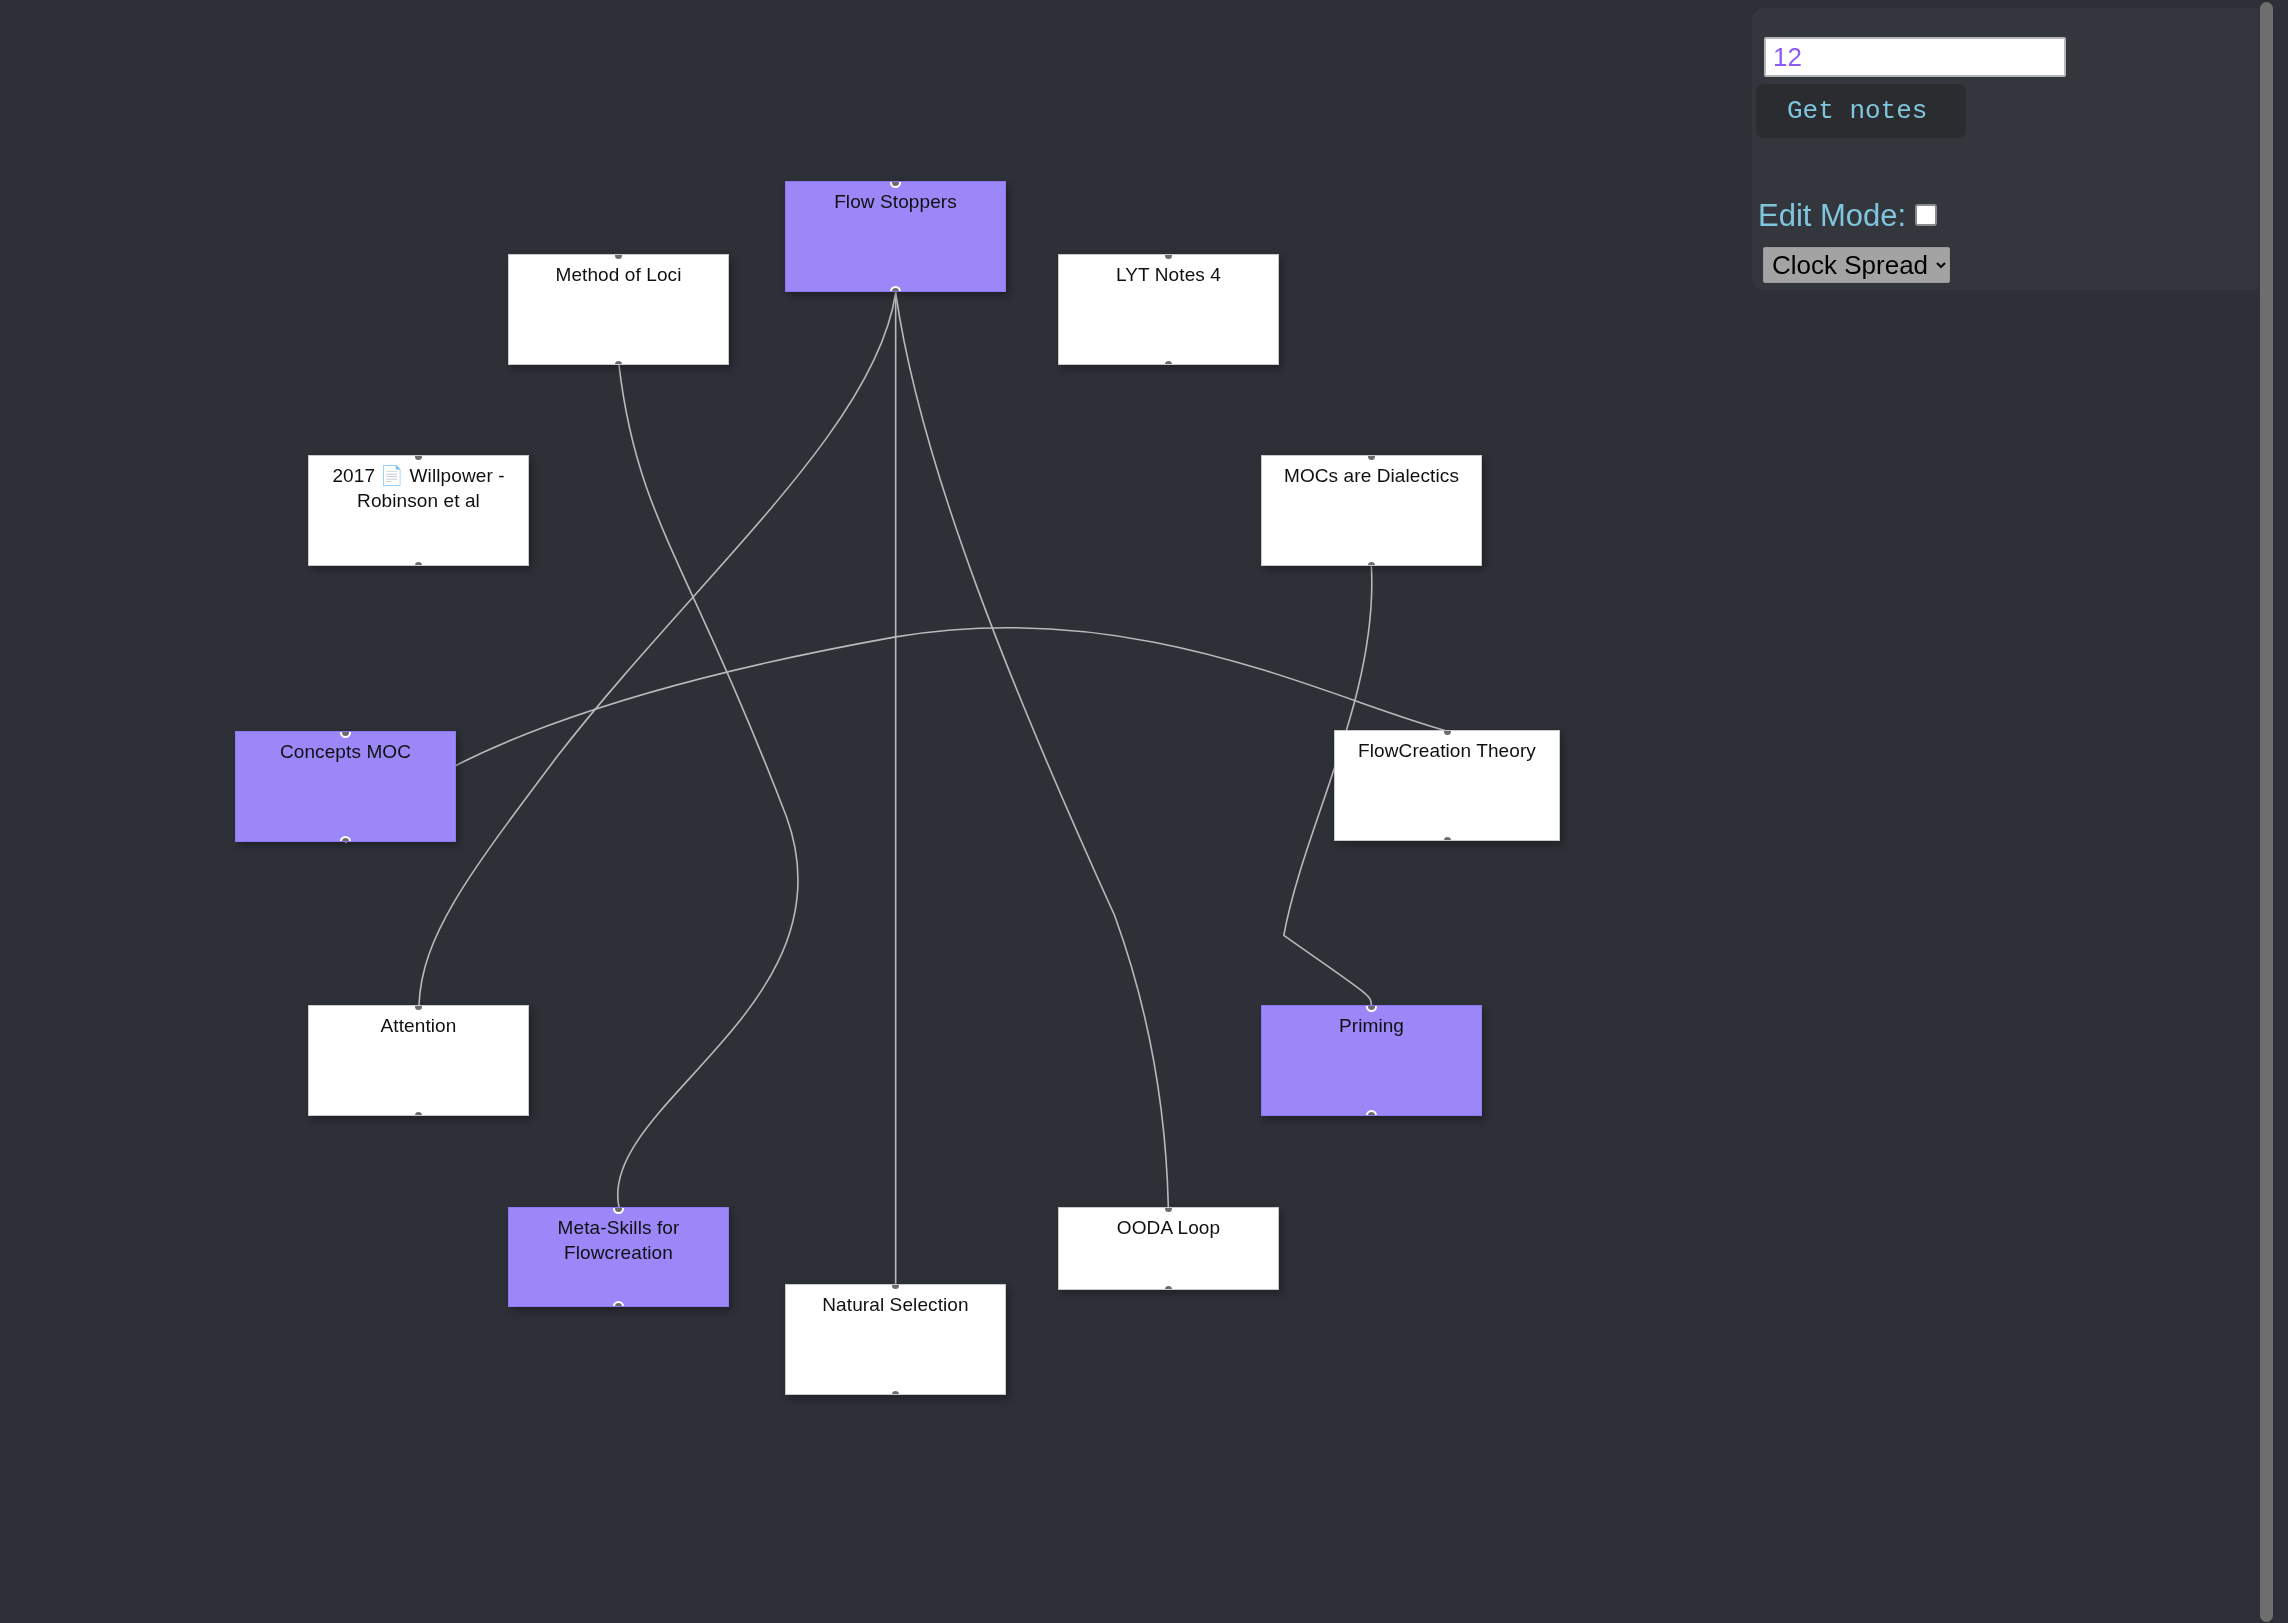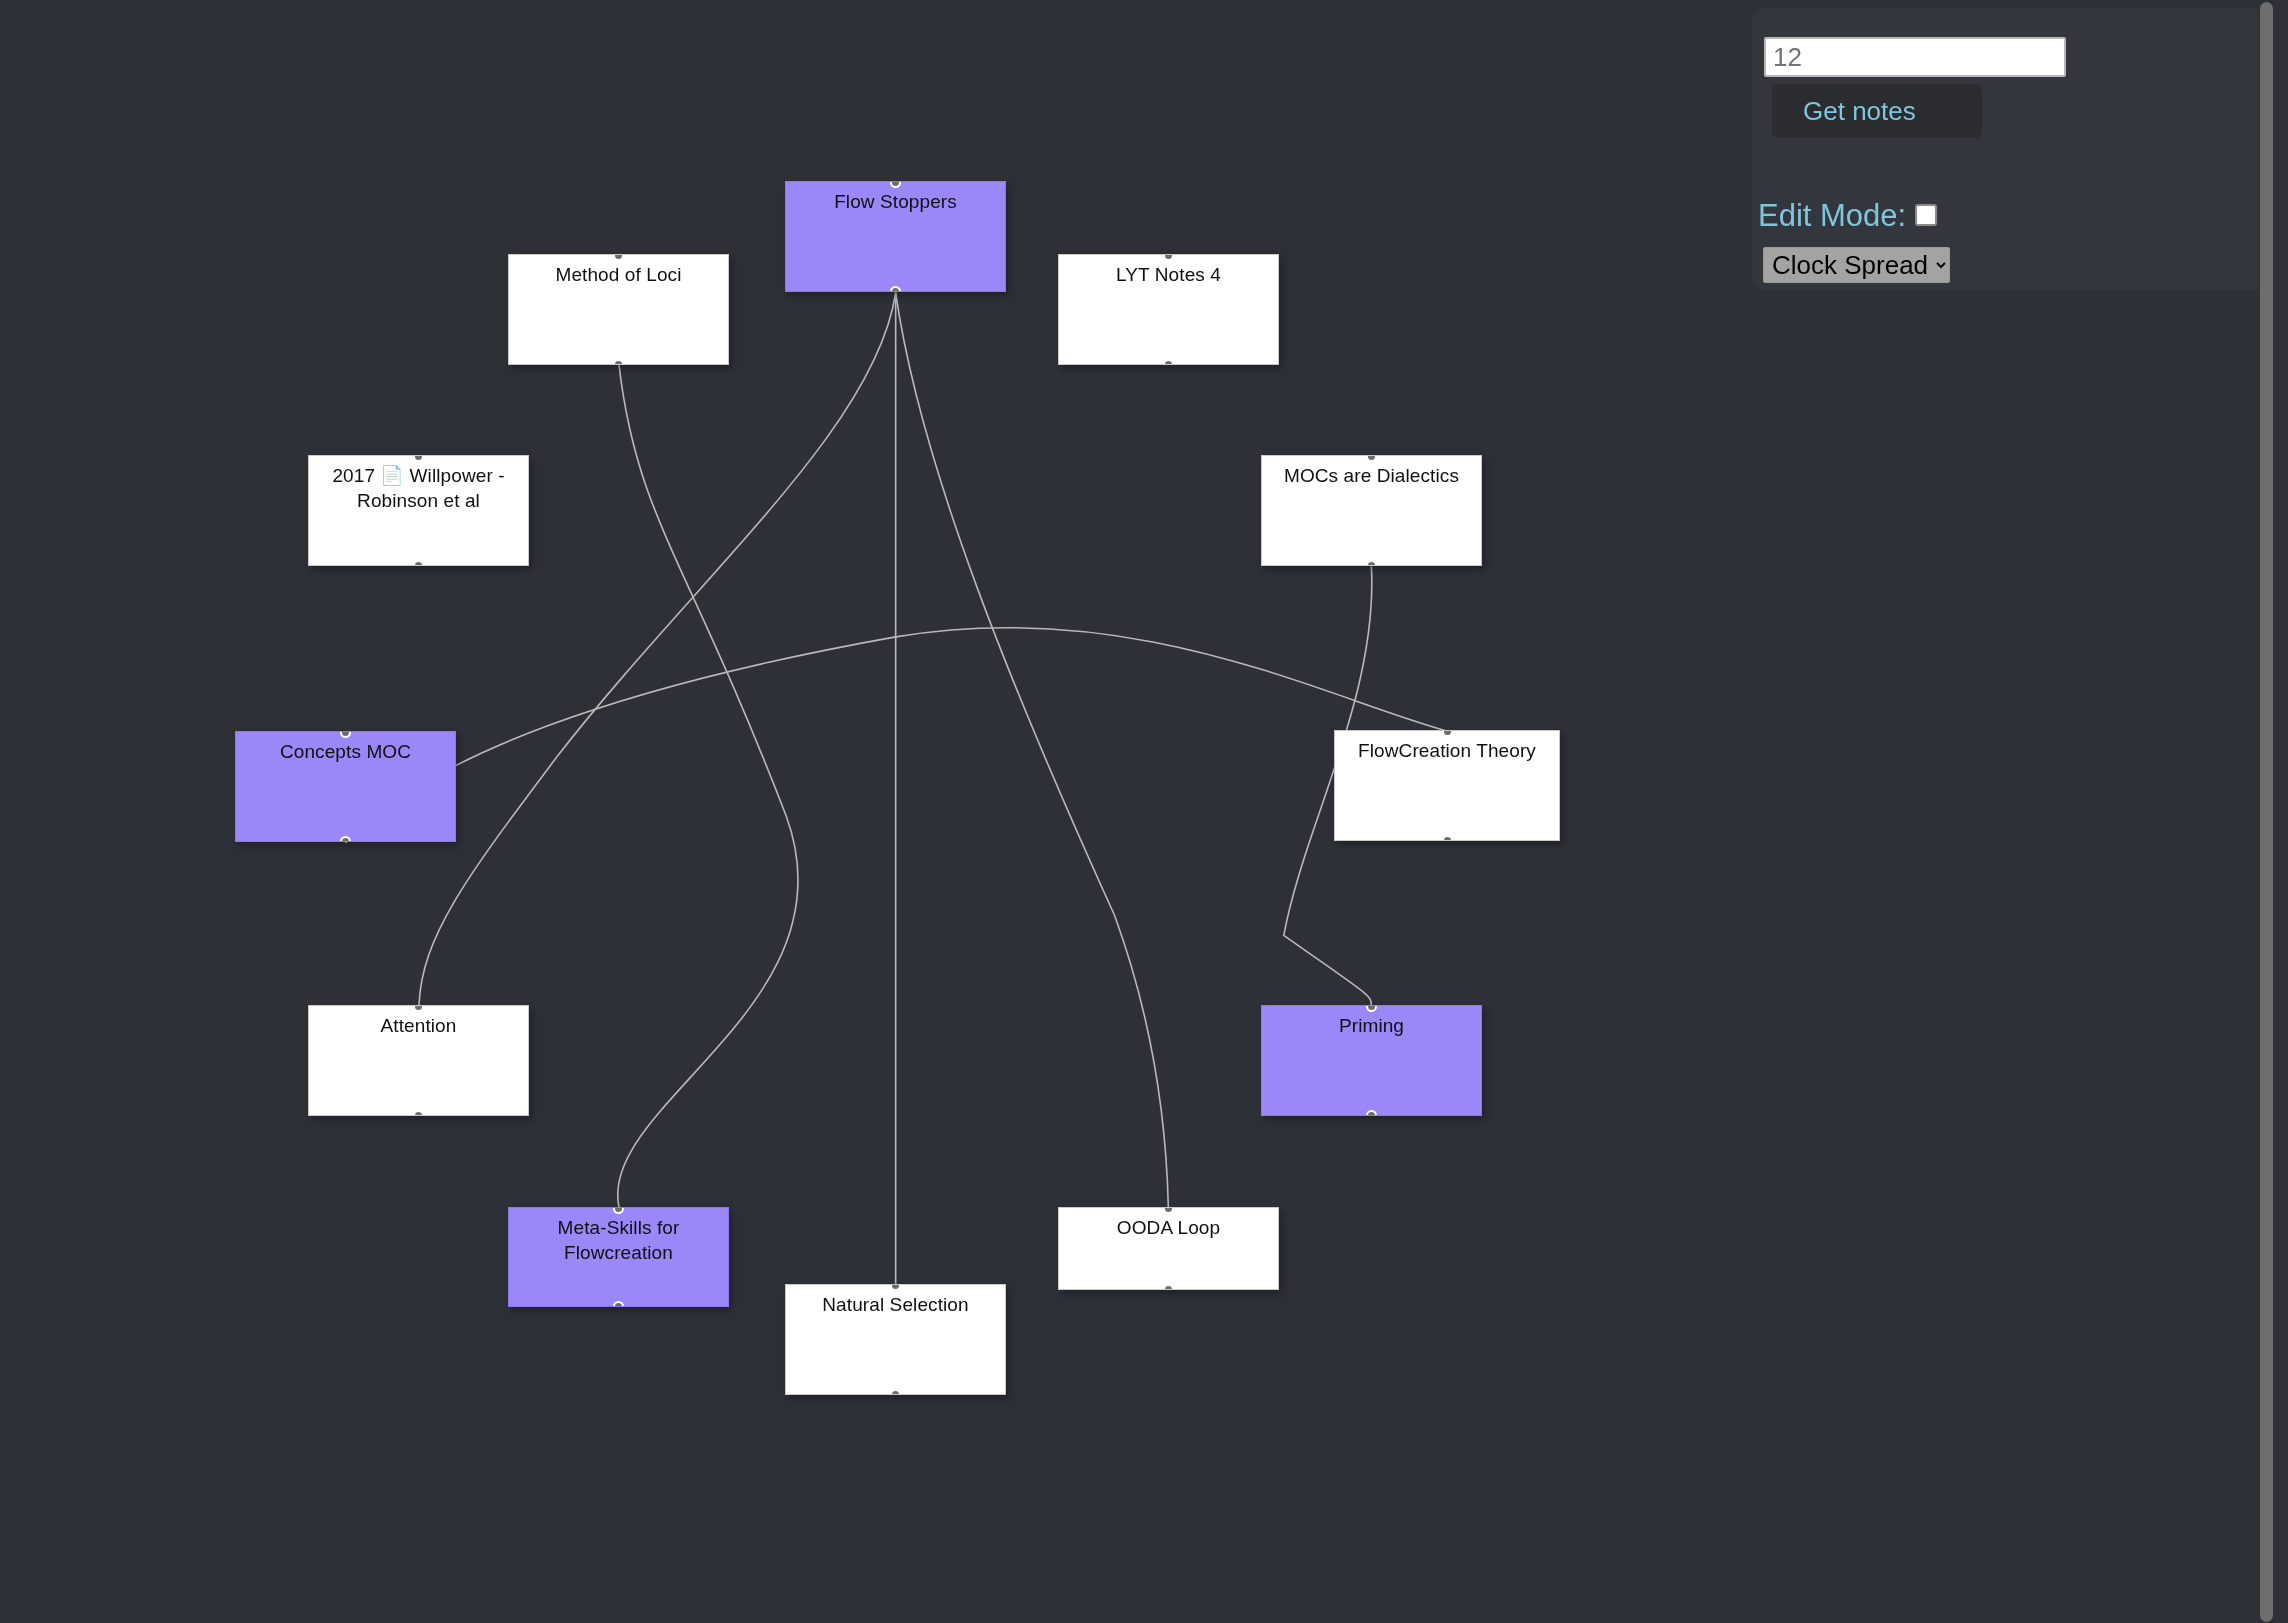--- a/index.html
+++ b/index.html
@@ -69,40 +69,41 @@
   }
   #num-input {
     position: absolute;
     left: 12px; top: 29px;
     width: 302px; height: 40px;
     background: #ffffff;
     border: 2px solid #b7b7b7;
     border-radius: 2px;
     font-size: 26px;
     font-family: "Liberation Sans", sans-serif;
-    color: #737373;
+    color: #8b5cf6;
     padding: 0 7px;
     outline: none;
   }
   .menu-btn {
     position: absolute;
     background: #2b2c30;
     border: none;
     border-radius: 7px;
     color: #7fc6dd;
     font-size: 26px;
     font-family: "Liberation Sans", sans-serif;
     text-align: left;
     cursor: pointer;
     white-space: nowrap;
   }
   #btn-get-notes {
-    left: 20px; top: 76px;
+    left: 4px; top: 76px;
     width: 210px; height: 54px;
     padding-left: 31px;
+    font-family: Liberation Mono, monospace;
   }
   #btn-get-notes-search {
     left: 12px; top: 131px;
     width: 358px; height: 54px;
     padding-left: 31px;
   }
   #edit-mode-row {
     position: absolute;
     left: 6px; top: 189px;
     display: flex;

